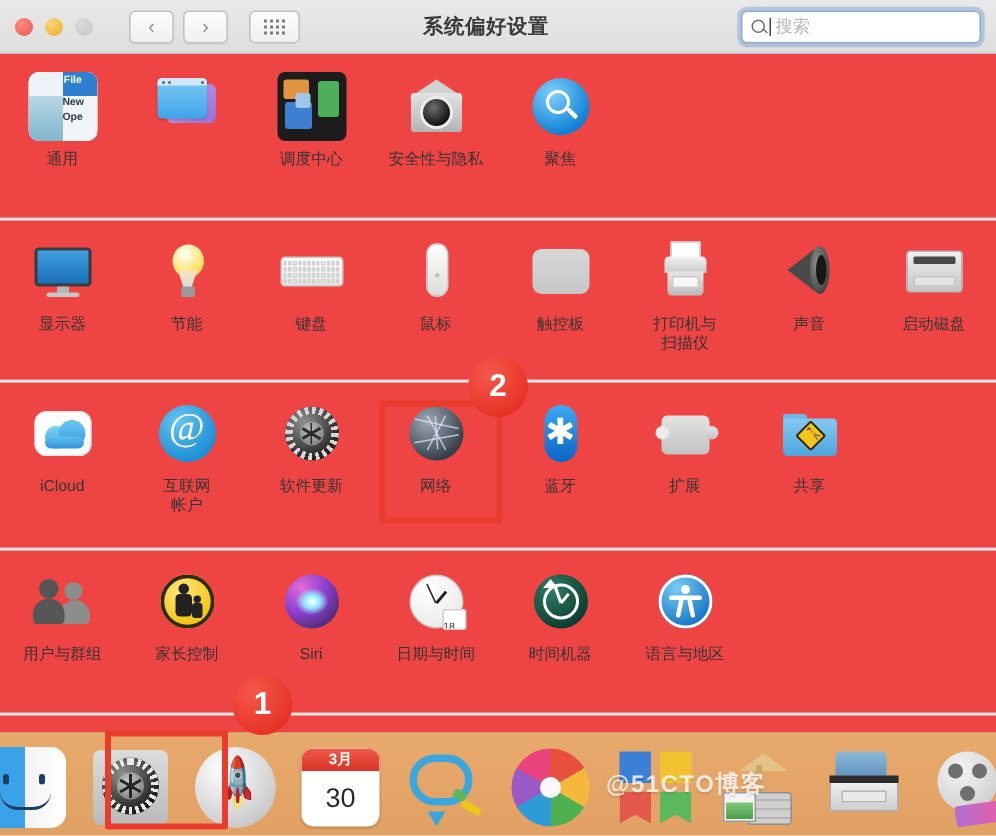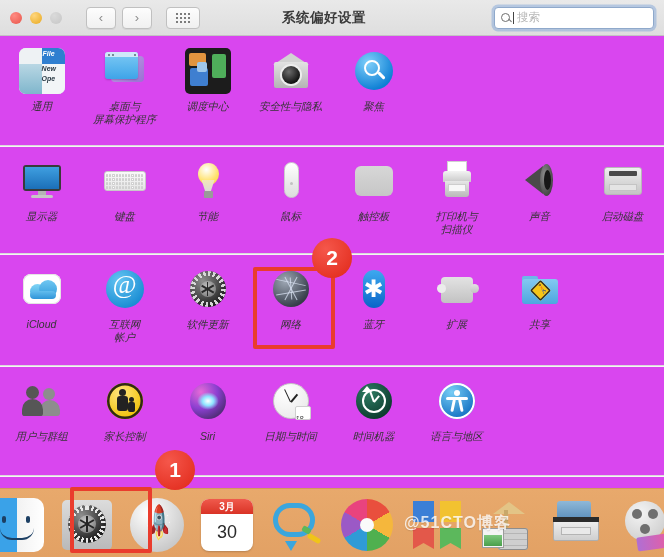--- a/index.html
+++ b/index.html
@@ -75,21 +75,21 @@
     position: relative; flex: none;
   }
   .mag::after {
     content: ""; position: absolute; width: 4px; height: 1.4px; background: #6f6f6f;
     transform: rotate(45deg); right: -3px; bottom: 0px;
   }
   .caret { width: 1px; height: 12px; background: #444; flex: none; }
   .searchph { font-size: 11.5px; color: #b6b6b6; }
 
   
-  .content { position: relative; height: 452px; background: #d946ef; font-style: italic; }
+  .content { position: relative; height: 452px; background: #ef4444; }
   .prow {
     display: grid;
     grid-template-columns: repeat(8, 1fr);
     border-bottom: 1px solid #dadada;
     box-shadow: 0 1px 0 #f5f5f5;
   }
   .prow.r1 { height: 110px; }
   .prow.r2 { height: 108px; }
   .prow.r3 { height: 112px; }
   .prow.r4 { height: 110px; border-bottom: 1px solid #dadada; }
@@ -521,21 +521,20 @@
 
       <div class="pane">
         <div class="picon ic-desktop">
           <span class="d-back"></span>
             <span class="d-front"></span>
             <span class="d-bar"></span>
           <span class="d-dot" style="left:6px"></span>
             <span class="d-dot" style="left:10px"></span>
           <span class="d-dot" style="left:32px"></span>
         </div>
-        <div class="plabel">桌面与<br>屏幕保护程序</div>
       </div>
 
 
       <div class="pane">
         <div class="picon ic-mc">
           <span class="m1"></span>
             <span class="m2"></span>
             <span class="m3"></span>
             <span class="m4"></span>
         </div>
@@ -568,90 +567,90 @@
         <div class="picon ic-disp">
           <span class="p-frame"></span>
             <span class="p-scr"></span>
             <span class="p-neck"></span>
             <span class="p-base"></span>
         </div>
         <div class="plabel">显示器</div>
       </div>
 
       <div class="pane">
-        <div class="picon ic-kb">
-          <span class="k-body">
-            <span class="k-row">
-                <i></i>
-                <i></i>
-                <i></i>
-                <i></i>
-                <i></i>
-                <i></i>
-                <i></i>
-                <i></i>
-                <i></i>
-                <i></i>
-                <i></i>
-                <i></i>
-              </span>
-            <span class="k-row">
-                <i></i>
-                <i></i>
-                <i></i>
-                <i></i>
-                <i></i>
-                <i></i>
-                <i></i>
-                <i></i>
-                <i></i>
-                <i></i>
-                <i></i>
-                <i></i>
-              </span>
-            <span class="k-row">
-                <i></i>
-                <i></i>
-                <i></i>
-                <i></i>
-                <i></i>
-                <i></i>
-                <i></i>
-                <i></i>
-                <i></i>
-                <i></i>
-                <i></i>
-                <i></i>
-              </span>
-            <span class="k-row">
-                <i></i>
-                <i></i>
-                <i></i>
-                <i></i>
-                <i></i>
-                <i></i>
-                <i></i>
-                <i></i>
-                <i></i>
-                <i></i>
-                <i></i>
-                <i></i>
-              </span>
-          </span>
-        </div>
-        <div class="plabel">键盘</div>
-      </div>
-
-      <div class="pane">
         <div class="picon ic-bulb">
           <span class="b-glass"></span>
             <span class="b-cone"></span>
             <span class="b-base"></span>
         </div>
         <div class="plabel">节能</div>
+      </div>
+
+      <div class="pane">
+        <div class="picon ic-kb">
+          <span class="k-body">
+            <span class="k-row">
+                <i></i>
+                <i></i>
+                <i></i>
+                <i></i>
+                <i></i>
+                <i></i>
+                <i></i>
+                <i></i>
+                <i></i>
+                <i></i>
+                <i></i>
+                <i></i>
+              </span>
+            <span class="k-row">
+                <i></i>
+                <i></i>
+                <i></i>
+                <i></i>
+                <i></i>
+                <i></i>
+                <i></i>
+                <i></i>
+                <i></i>
+                <i></i>
+                <i></i>
+                <i></i>
+              </span>
+            <span class="k-row">
+                <i></i>
+                <i></i>
+                <i></i>
+                <i></i>
+                <i></i>
+                <i></i>
+                <i></i>
+                <i></i>
+                <i></i>
+                <i></i>
+                <i></i>
+                <i></i>
+              </span>
+            <span class="k-row">
+                <i></i>
+                <i></i>
+                <i></i>
+                <i></i>
+                <i></i>
+                <i></i>
+                <i></i>
+                <i></i>
+                <i></i>
+                <i></i>
+                <i></i>
+                <i></i>
+              </span>
+          </span>
+        </div>
+        <div class="plabel">键盘</div>
       </div>
 
       <div class="pane">
         <div class="picon ic-mouse">
           <span class="m-body"></span>
             <span class="m-dot"></span>
         </div>
         <div class="plabel">鼠标</div>
       </div>
 

